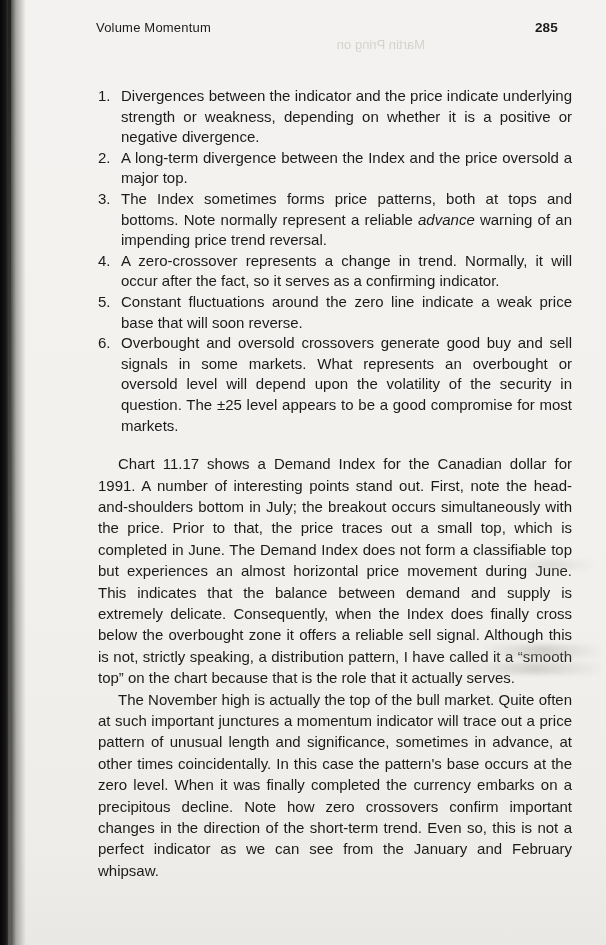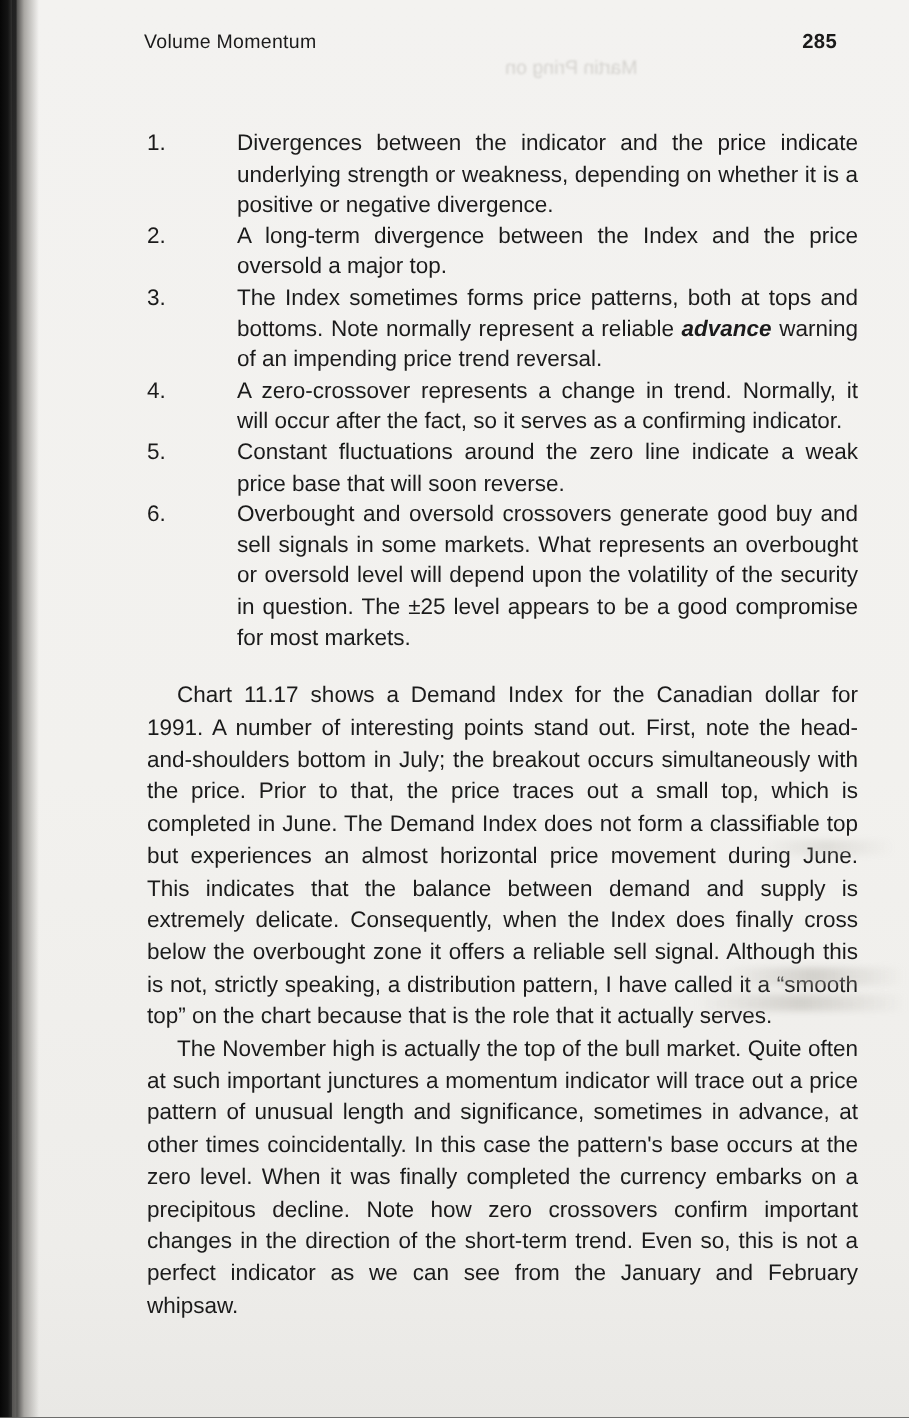--- a/index.html
+++ b/index.html
@@ -47,27 +47,27 @@
   .smudge-2 { right: 2px; top: 663px; width: 140px; height: 11px; }
   .smudge-3 { right: 10px; top: 560px; width: 90px; height: 10px; opacity: .6; }
   .content {
     position: absolute; top: 86px; left: 98px; width: 474px;
   }
   .numbered-list .li {
     display: flex;
     font-size: 15px; line-height: 20.6px;
   }
   .numbered-list .num { flex: none; width: 23px; }
-  .numbered-list .txt { flex: 1; text-align: justify; margin-left: 37px; }
+  .numbered-list .txt { flex: 1; text-align: justify; }
   .para {
     margin: 0; font-size: 15px; line-height: 21.4px;
     text-align: justify; text-indent: 20px;
   }
   .para.first { margin-top: 17px; }
-  em { font-style: italic; font-weight: bold; }
+  em { font-style: italic; }
 </style>
 </head>
 <body>
 
 <div class="page">
 
   <div class="binding-shadow"></div>
   <div class="binding-line"></div>
 
   <div class="ghost-head">Martin Pring on</div>

